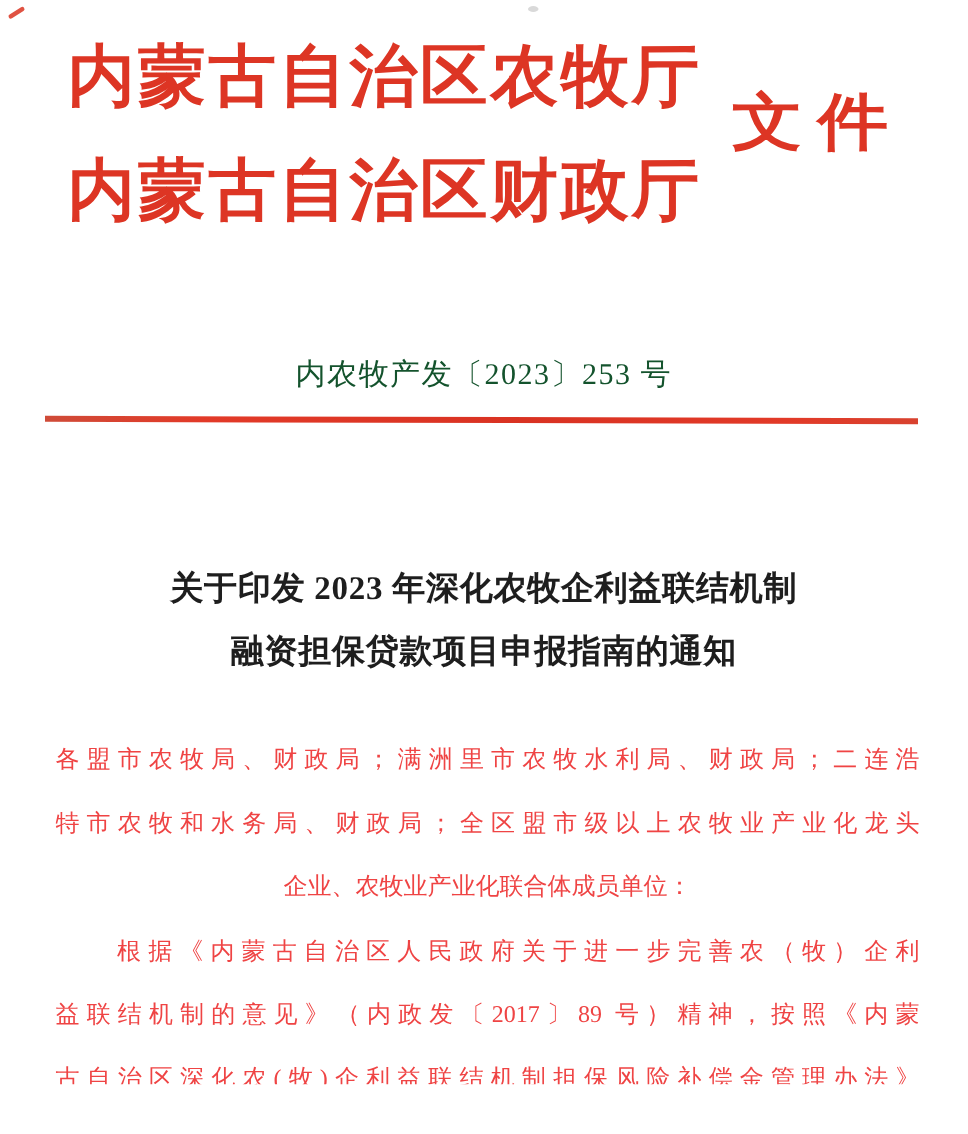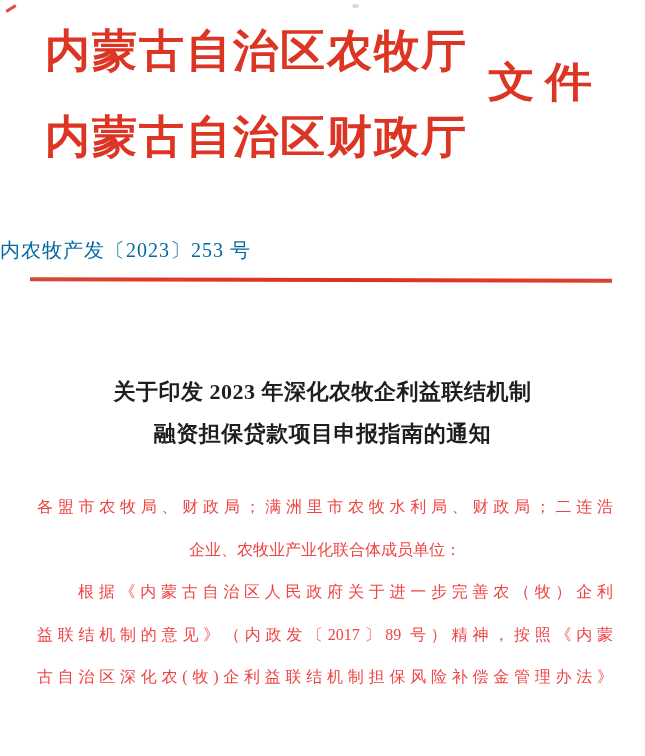--- a/index.html
+++ b/index.html
@@ -42,45 +42,45 @@
     position: absolute;
     left: 45px;
     color: #dd3524;
     font-weight: bold;
     font-size: 45px;
     line-height: 46px;
     letter-spacing: 2px;
     white-space: nowrap;
   }
   .agency-1 { top: 28px; }
-  .agency-2 { top: 104px; margin-top: 10px; }
+  .agency-2 { top: 104px; }
   .doc-word {
     position: absolute;
     left: 488px;
     top: 62px;
     color: #dd3524;
     font-weight: bold;
     font-size: 47px;
     line-height: 47px;
     letter-spacing: 10px;
     white-space: nowrap;
     transform: scaleY(0.88);
     transform-origin: top left;
   }
 
   
   .doc-number {
     position: absolute;
     left: 0;
     top: 237px;
     width: 645px;
-    text-align: left;
+    text-align: center;
     font-size: 20px;
     line-height: 26px;
-    color: #0369a1;
+    color: #14532d;
     letter-spacing: 1px;
   }
 
   
   .red-line {
     position: absolute;
     left: 30px;
     top: 278px;
     width: 582px;
     height: 3.5px;
@@ -158,20 +158,21 @@
 
   <div class="red-line"></div>
 
   <div class="doc-title">
     <div>关于印发 2023 年深化农牧企利益联结机制</div>
     <div>融资担保贷款项目申报指南的通知</div>
   </div>
 
   <div class="doc-body">
     <div class="body-line stretch">各盟市农牧局、财政局；满洲里市农牧水利局、财政局；二连浩</div>
+    <div class="body-line stretch">特市农牧和水务局、财政局；全区盟市级以上农牧业产业化龙头</div>
     <div class="body-line">企业、农牧业产业化联合体成员单位：</div>
     <div class="body-line stretch indent-2">根据《内蒙古自治区人民政府关于进一步完善农（牧）企利</div>
     <div class="body-line stretch">益联结机制的意见》（内政发〔2017〕89 号）精神，按照《内蒙</div>
     <div class="body-line stretch">古自治区深化农(牧)企利益联结机制担保风险补偿金管理办法》</div>
   </div>
 
   <div class="page-number">- 1 -</div>
 
 </div>
 

